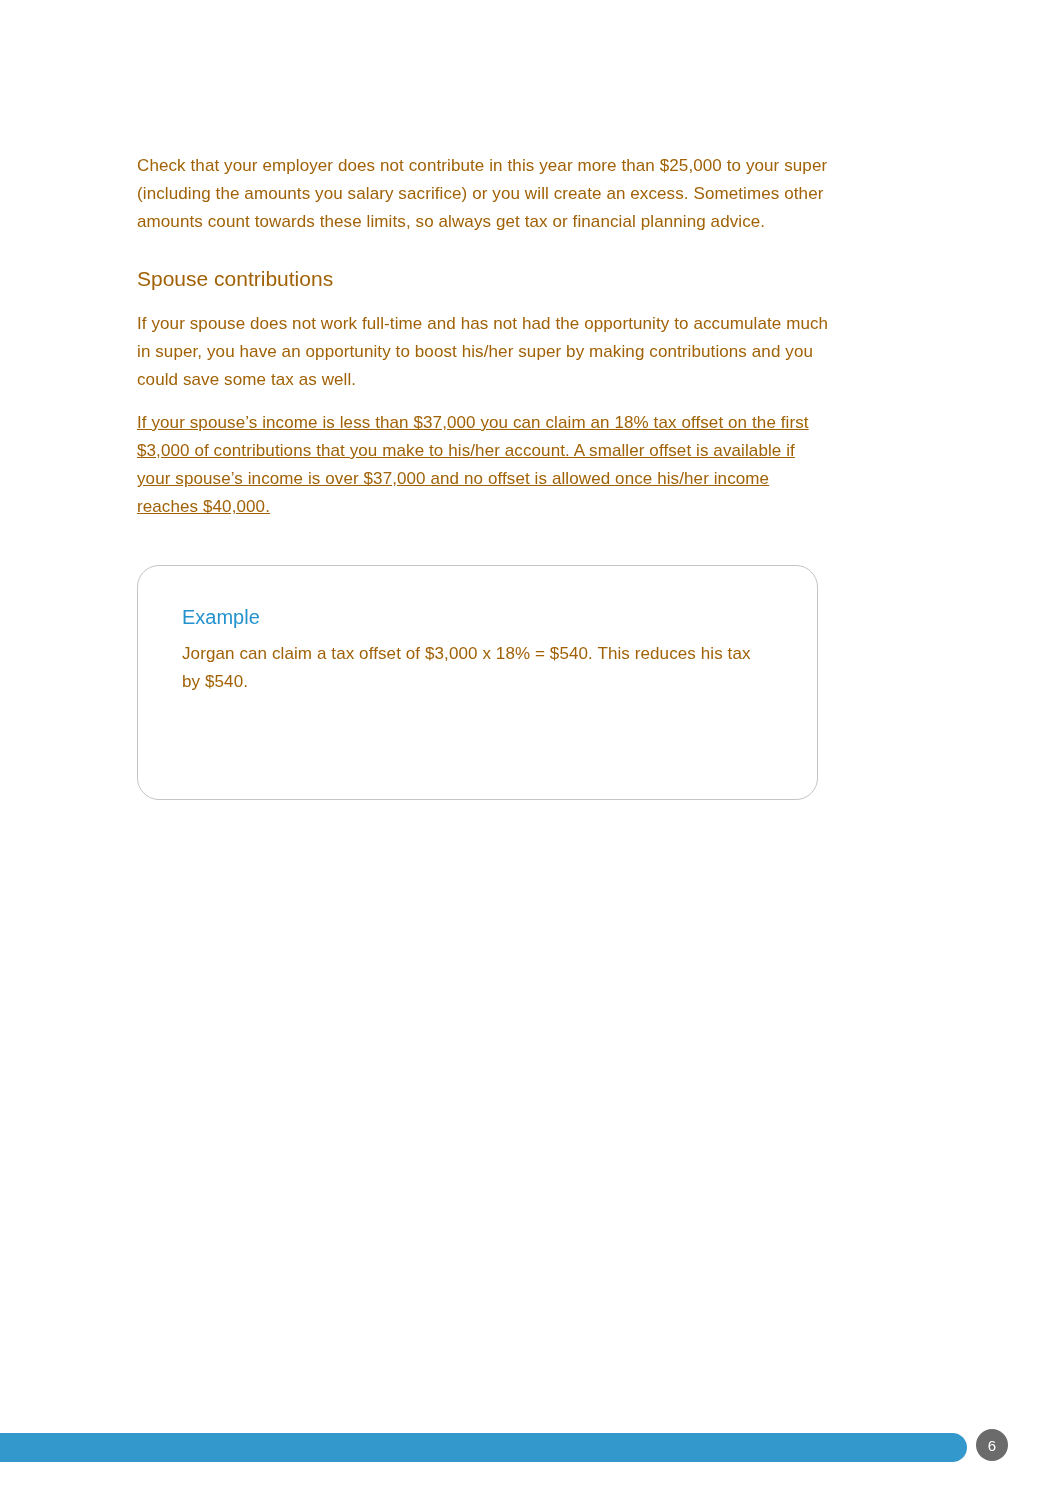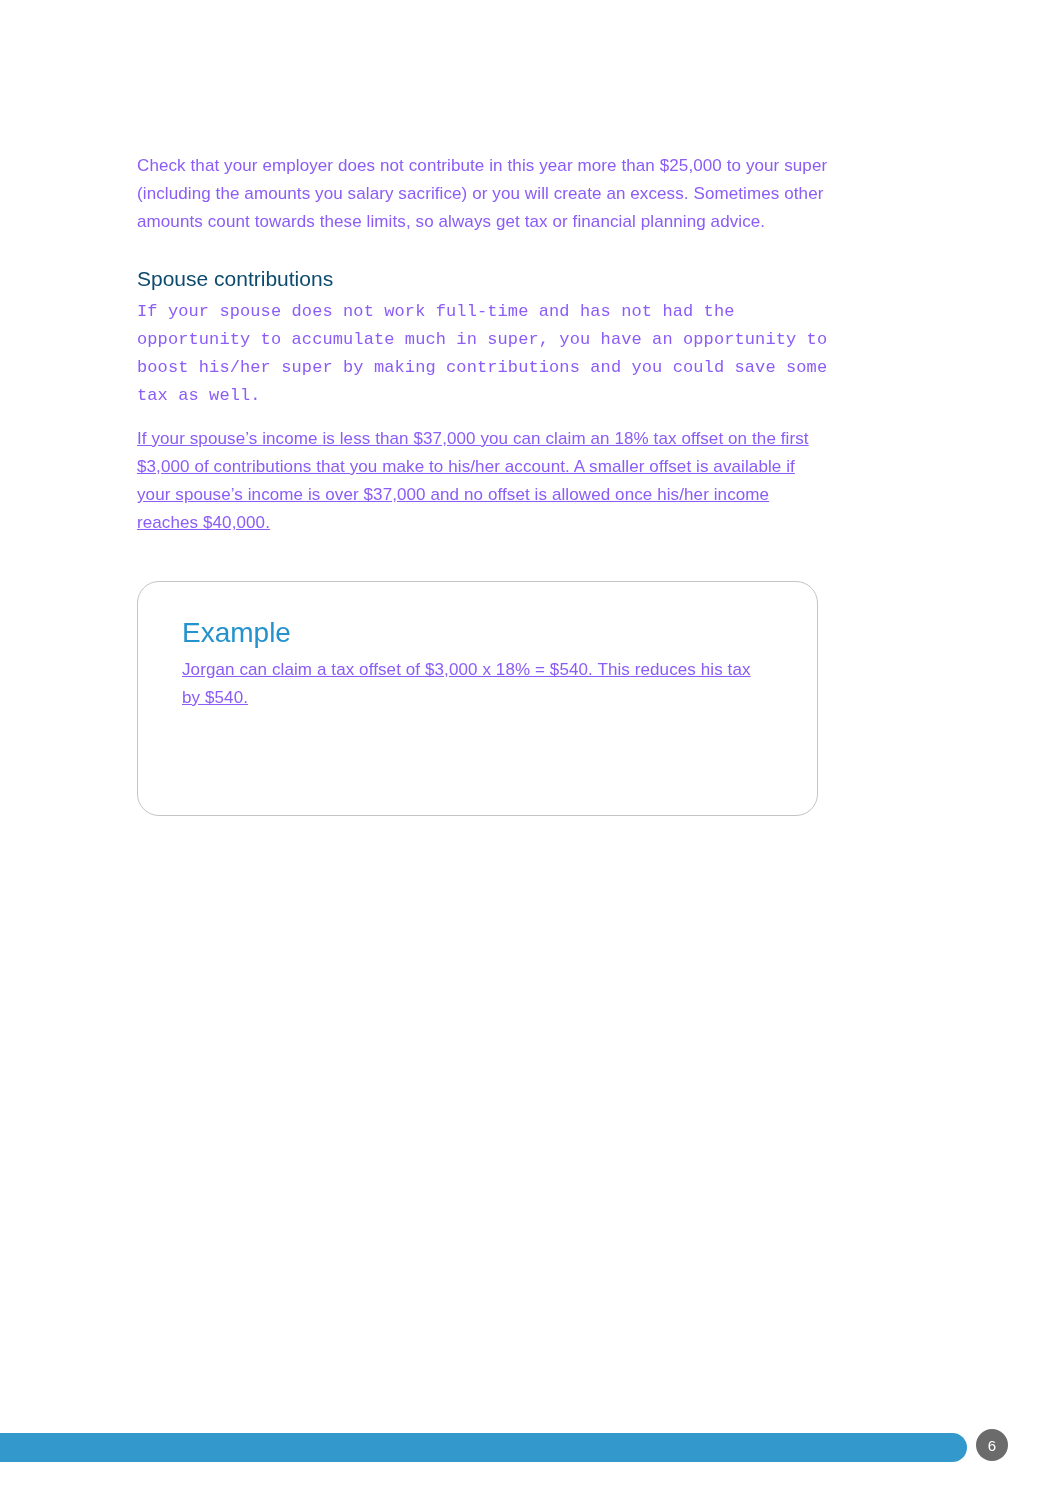--- a/index.html
+++ b/index.html
@@ -14,51 +14,51 @@
   }
   .content {
     position: absolute;
     left: 137px;
     top: 152px;
     width: 692px;
   }
   .body-text {
     font-size: 17px;
     line-height: 28px;
-    color: #8b5cf6;
+    color: #a16207;
     letter-spacing: 0.1px;
   }
   .intro { margin-bottom: 0; }
   .section-heading {
     margin-top: 28px;
     font-size: 21px;
     line-height: 30px;
     font-weight: normal;
-    color: #0c4a6e;
+    color: #a16207;
   }
-  .para-1 { margin-top: 4px; font-family: Liberation Mono, monospace; }
+  .para-1 { margin-top: 16px; }
   .para-2 { margin-top: 15px; text-decoration: underline; }
   .example-box {
     margin-top: 44px;
     width: 681px;
     min-height: 235px;
     border: 1px solid #c4c4c4;
     border-radius: 22px;
     padding: 36px 44px 38px 44px;
     background: #ffffff;
   }
   .example-heading {
-    font-size: 28px;
+    font-size: 20px;
     line-height: 30px;
     font-weight: normal;
     color: #2492cd;
     margin-bottom: 8px;
   }
   .example-box p { margin-bottom: 8px; }
-  .example-box p:last-child { margin-bottom: 0; text-decoration: underline; }
+  .example-box p:last-child { margin-bottom: 0; }
   .footer-bar {
     position: absolute;
     left: 0;
     top: 1433px;
     width: 967px;
     height: 29px;
     background: #3399cc;
     border-radius: 0 14.5px 14.5px 0;
   }
   .page-badge {

